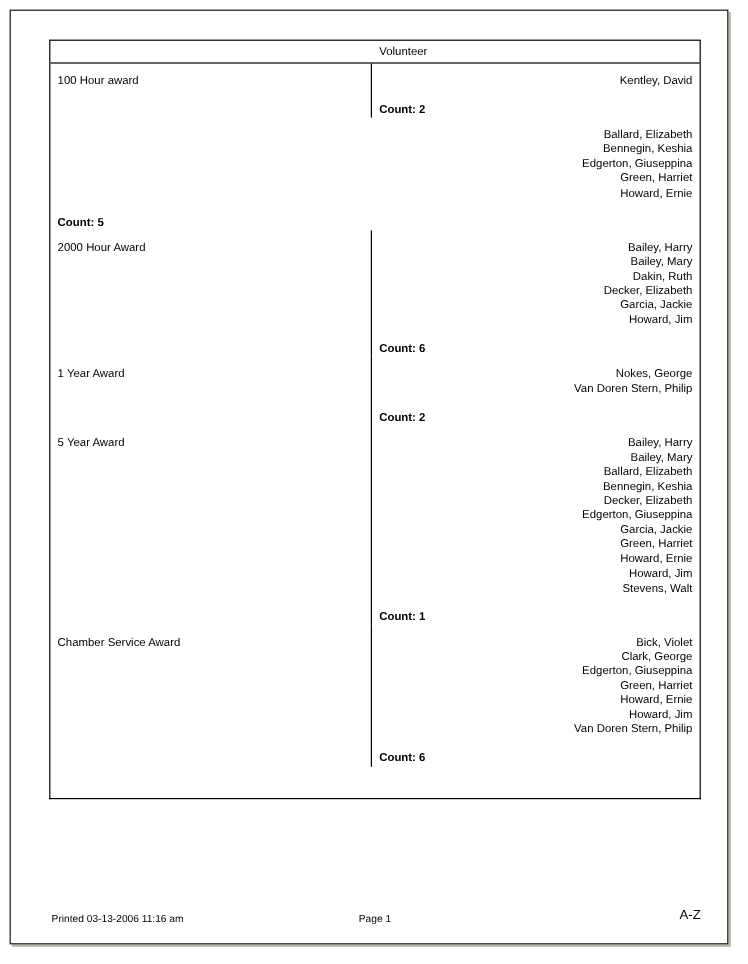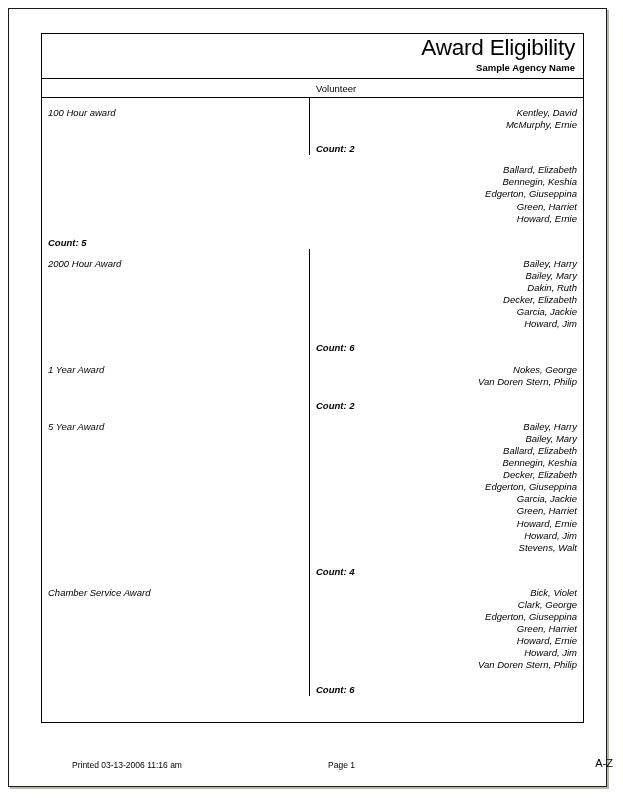--- a/index.html
+++ b/index.html
@@ -79,21 +79,20 @@
     white-space: nowrap;
   }
   .head-cell.col-award { width: 268px; border-right: 1px solid #000000; margin-top: 32px; }
   .head-cell.col-vol   { flex: 1 1 auto; }
 
   .body-block {
     border: 1px solid #000000;
     border-top: none;
     box-sizing: border-box;
     padding-bottom: 26px;
-    font-style: italic;
   }
   .award-row {
     display: flex;
     align-items: flex-start;
   }
   .cell-award {
     width: 268px;
     border-right: 1px solid #000000;
     box-sizing: border-box;
     padding: 9px 6px 0 6px;
@@ -122,57 +121,51 @@
 
   
   #report-footer {
     position: absolute;
     left: 32px;
     top: 748px;
     width: 543px;
     height: 16px;
     font-size: 8.5px;
     line-height: 16px;
-    margin-left: 29px;
   }
   #report-footer .f-left {
     position: absolute; left: 2px; top: 0; white-space: nowrap;
   }
   #report-footer .f-center {
     position: absolute; left: 0; right: 0; top: 0;
     text-align: center; white-space: nowrap;
   }
   #report-footer .f-right {
     position: absolute; right: 0px; top: -2px;
     font-size: 11px; white-space: nowrap;
   }
 </style>
 </head>
 <body>
 
 <div id="page-sheet">
 
   <div id="report-table">
 
-    <div class="title-block">
-      <div class="report-title">Award Eligibility</div>
-      <div class="report-subtitle">Sample Agency Name</div>
-    </div>
 
     <div class="head-row">
       <div class="head-cell col-award">Award</div>
       <div class="head-cell col-vol">Volunteer</div>
     </div>
 
     <div class="body-block" id="table-body">
         <div class="award-row">
           <div class="cell-award">100 Hour award</div>
           <div class="cell-vol">
             <div class="vol-name">Kentley, David</div>
-            <div class="vol-name">McMurphy, Ernie</div>
             <div class="vol-count">Count: 2</div>
           </div>
         </div>
         <div class="award-row">
           <div class="cell-vol">
             <div class="vol-name">Ballard, Elizabeth</div>
             <div class="vol-name">Bennegin, Keshia</div>
             <div class="vol-name">Edgerton, Giuseppina</div>
             <div class="vol-name">Green, Harriet</div>
             <div class="vol-name">Howard, Ernie</div>
@@ -206,21 +199,21 @@
             <div class="vol-name">Bailey, Mary</div>
             <div class="vol-name">Ballard, Elizabeth</div>
             <div class="vol-name">Bennegin, Keshia</div>
             <div class="vol-name">Decker, Elizabeth</div>
             <div class="vol-name">Edgerton, Giuseppina</div>
             <div class="vol-name">Garcia, Jackie</div>
             <div class="vol-name">Green, Harriet</div>
             <div class="vol-name">Howard, Ernie</div>
             <div class="vol-name">Howard, Jim</div>
             <div class="vol-name">Stevens, Walt</div>
-            <div class="vol-count">Count: 4</div>
+            <div class="vol-count">Count: 1</div>
           </div>
         </div>
         <div class="award-row">
           <div class="cell-award">Chamber Service Award</div>
           <div class="cell-vol">
             <div class="vol-name">Bick, Violet</div>
             <div class="vol-name">Clark, George</div>
             <div class="vol-name">Edgerton, Giuseppina</div>
             <div class="vol-name">Green, Harriet</div>
             <div class="vol-name">Howard, Ernie</div>

